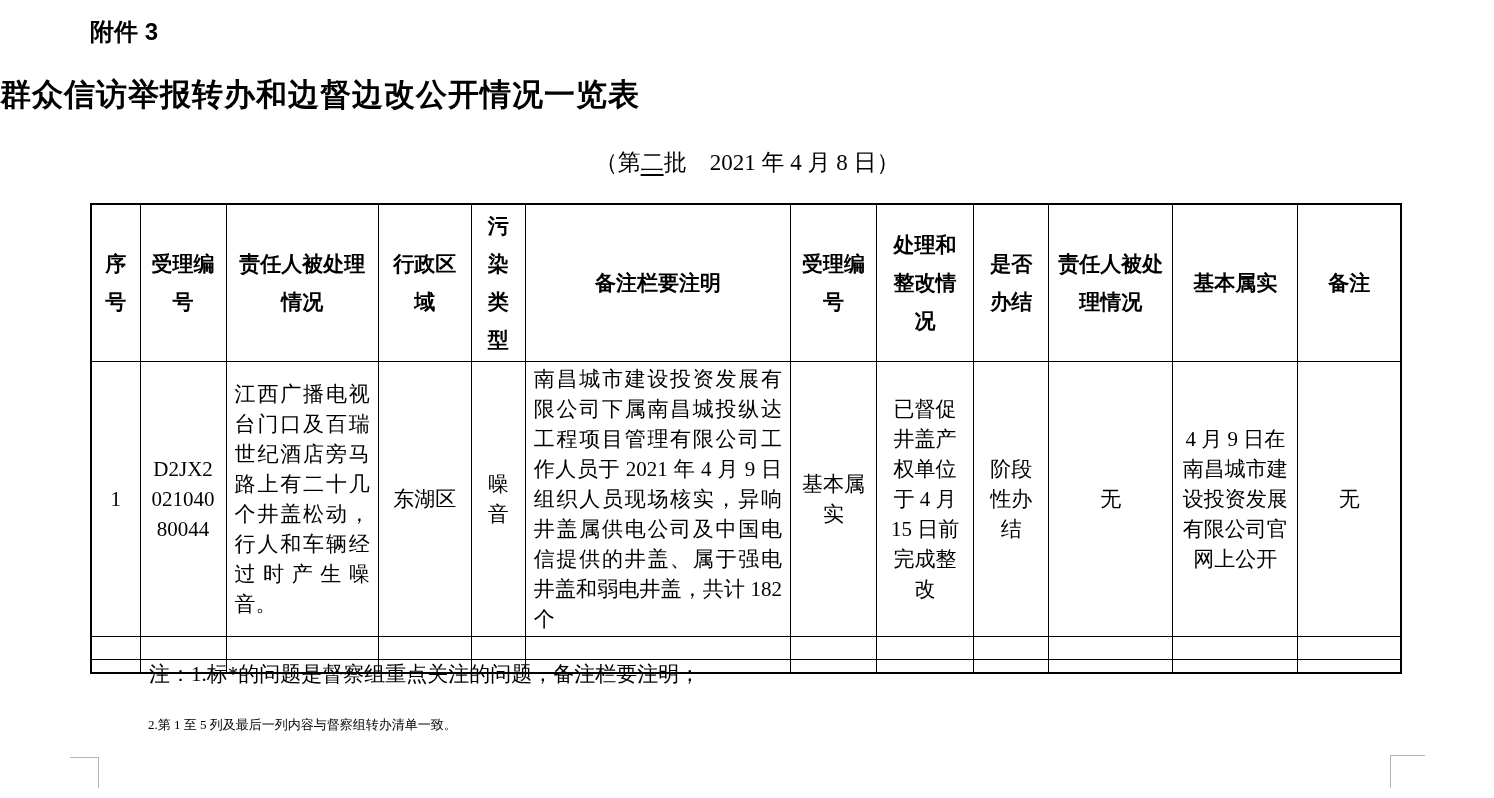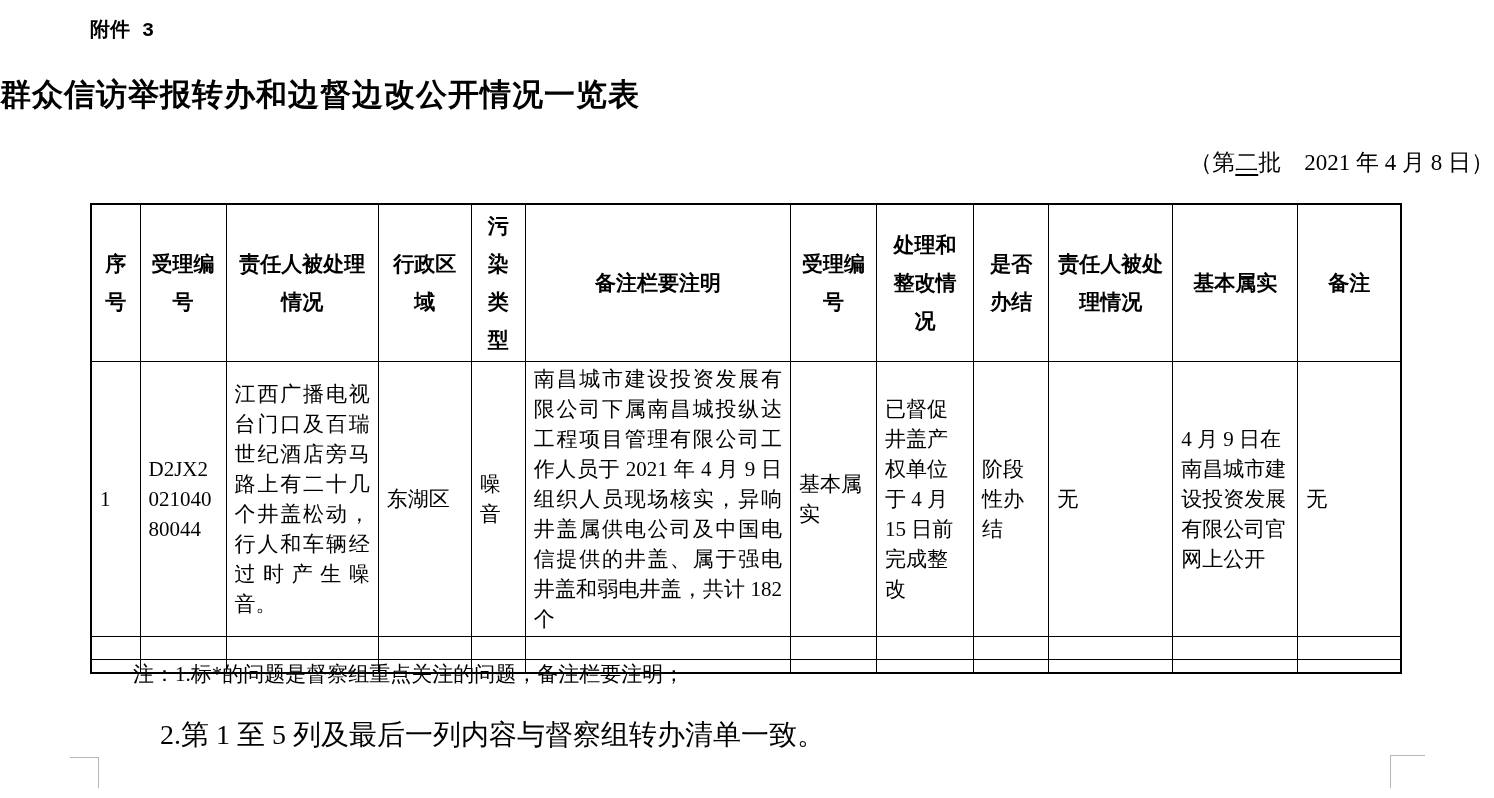--- a/index.html
+++ b/index.html
@@ -6,32 +6,32 @@
   body {
     width: 1494px; height: 798px;
     background: #ffffff;
     position: relative;
     overflow: hidden;
     color: #000;
     font-family: "Liberation Serif", serif;
   }
   .attachment {
     position: absolute; left: 90px; top: 16px;
-    font-family: Liberation Mono, monospace;
-    font-weight: bold; font-size: 20px;
+    font-family: Liberation Sans, sans-serif;
+    font-weight: bold; font-size: 24px;
   }
   .title {
     position: absolute; top: 74px; left: 0; width: 100%;
     text-align: left;
     font-family: "Liberation Sans", sans-serif;
     font-weight: bold; font-size: 31px; letter-spacing: 1px;
   }
   .subtitle {
     position: absolute; top: 147px; left: 0; width: 100%;
-    text-align: right;
+    text-align: center;
     font-size: 23px;
   }
   .subtitle .underlined { text-decoration: underline; text-underline-offset: 4px; }
   table.main {
     position: absolute; left: 90px; top: 203px;
     width: 1312px;
     border-collapse: collapse; table-layout: fixed;
     border: 2px solid #000;
   }
   table.main th, table.main td {
@@ -46,30 +46,30 @@
     font-size: 21px; line-height: 38px;
     text-align: center;
   }
   table.main td {
     font-size: 21px; line-height: 30px;
   }
   tr.header-row { height: 152px; }
   tr.data-row { height: 238px; }
   tr.empty-row-a { height: 23px; }
   tr.empty-row-b { height: 13px; }
-  td.c { }
+  td.c { text-align: center; }
   td.j { text-align: justify; }
-  td.code { word-break: break-all; text-align: left; line-height: 38px; }
+  td.code { word-break: break-all; text-align: center; line-height: 38px; }
   .note1 {
-    position: absolute; left: 133px; top: 660px;
+    position: absolute; left: 149px; top: 660px;
     font-size: 21px;
   }
   .note2 {
-    position: absolute; left: 160px; top: 716px;
-    font-size: 28px;
+    position: absolute; left: 148px; top: 716px;
+    font-size: 13px;
   }
   .corner-left {
     position: absolute; left: 70px; top: 757px;
     width: 28px; height: 30px;
     border-top: 1px solid #b5b5b5;
     border-right: 1px solid #b5b5b5;
   }
   .corner-right {
     position: absolute; left: 1390px; top: 755px;
     width: 34px; height: 32px;

